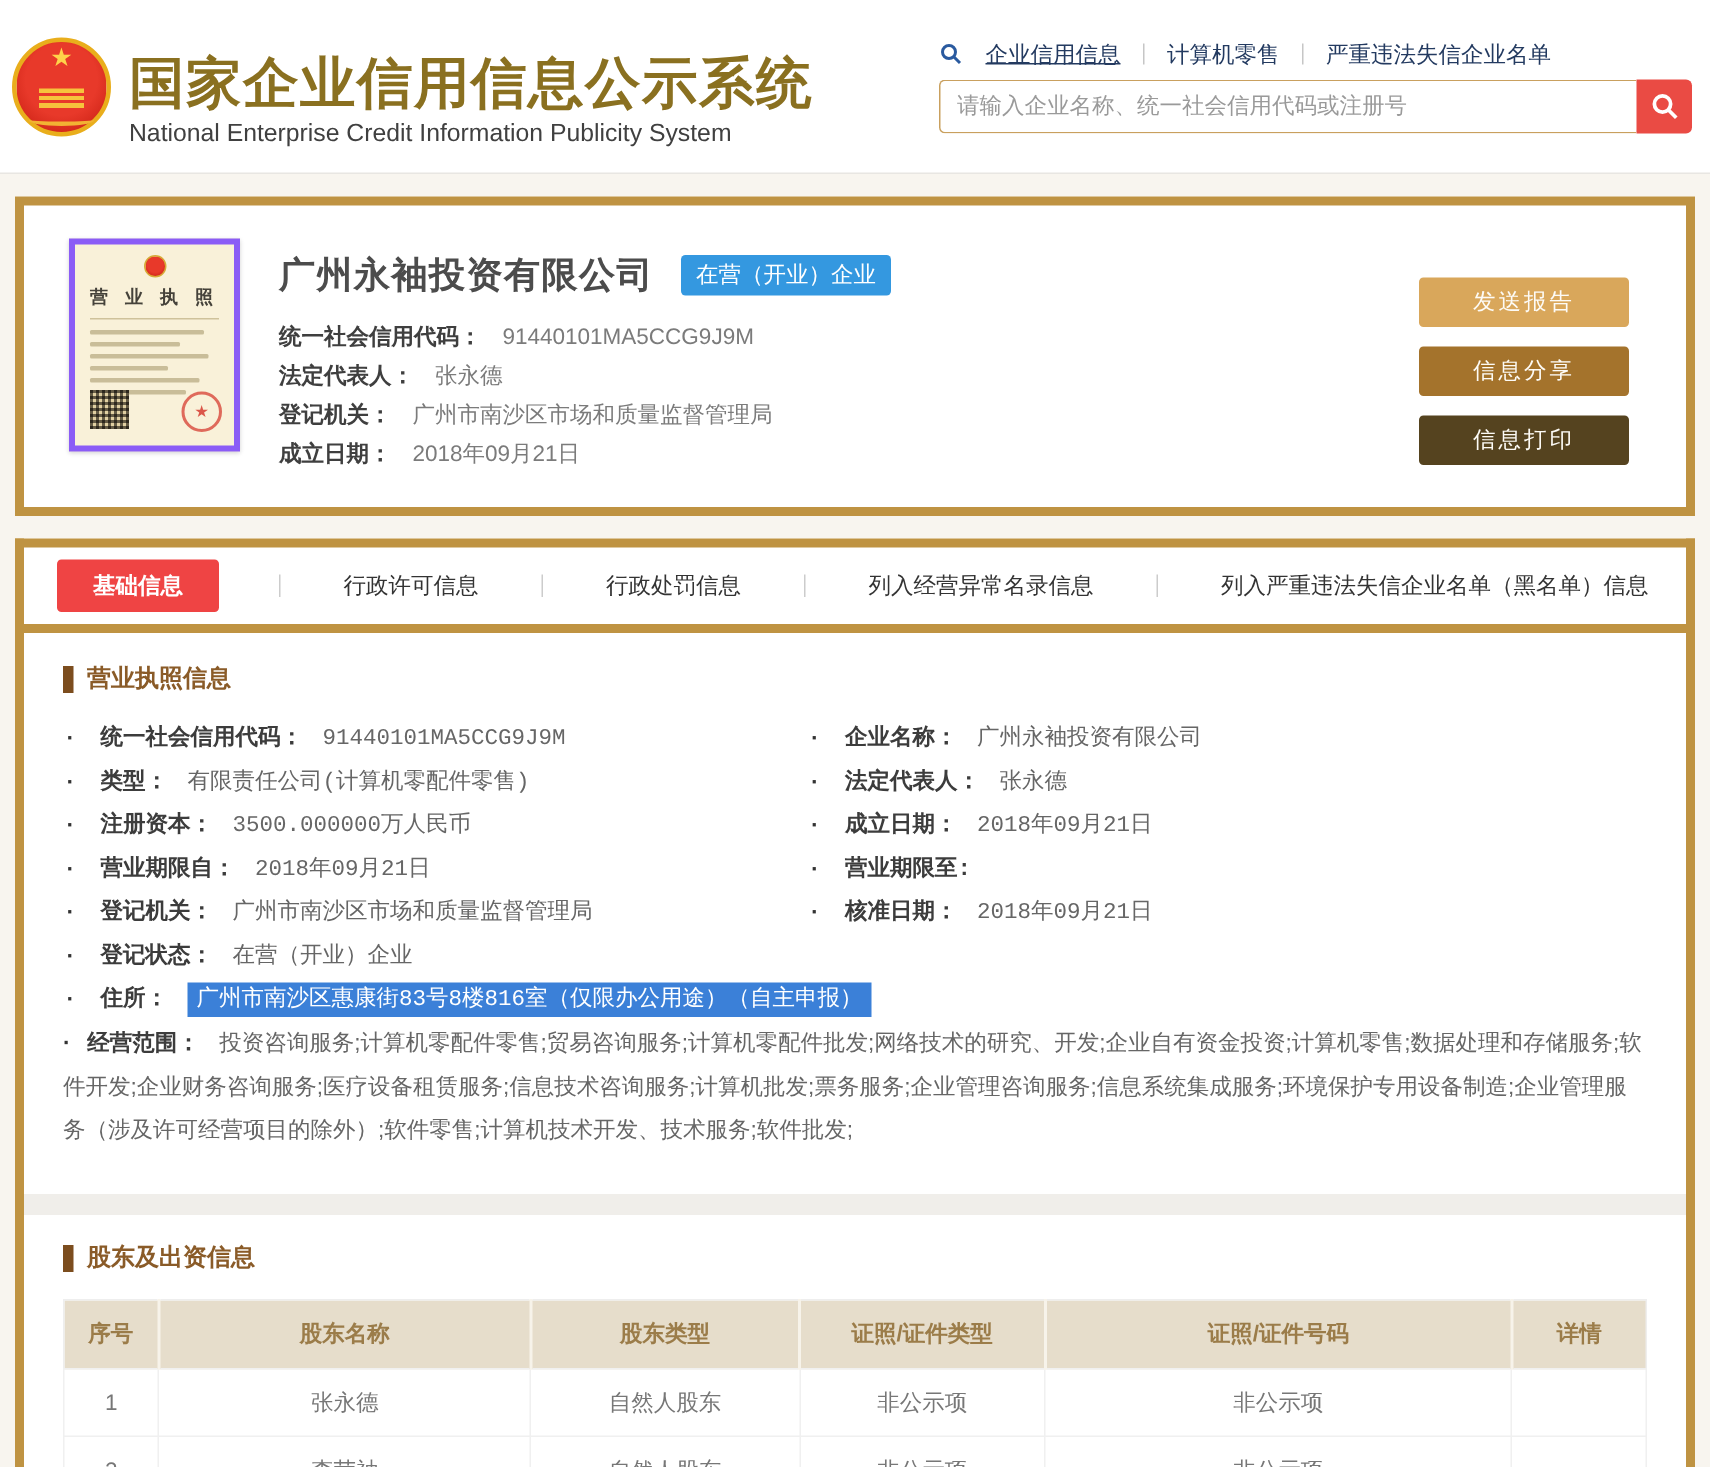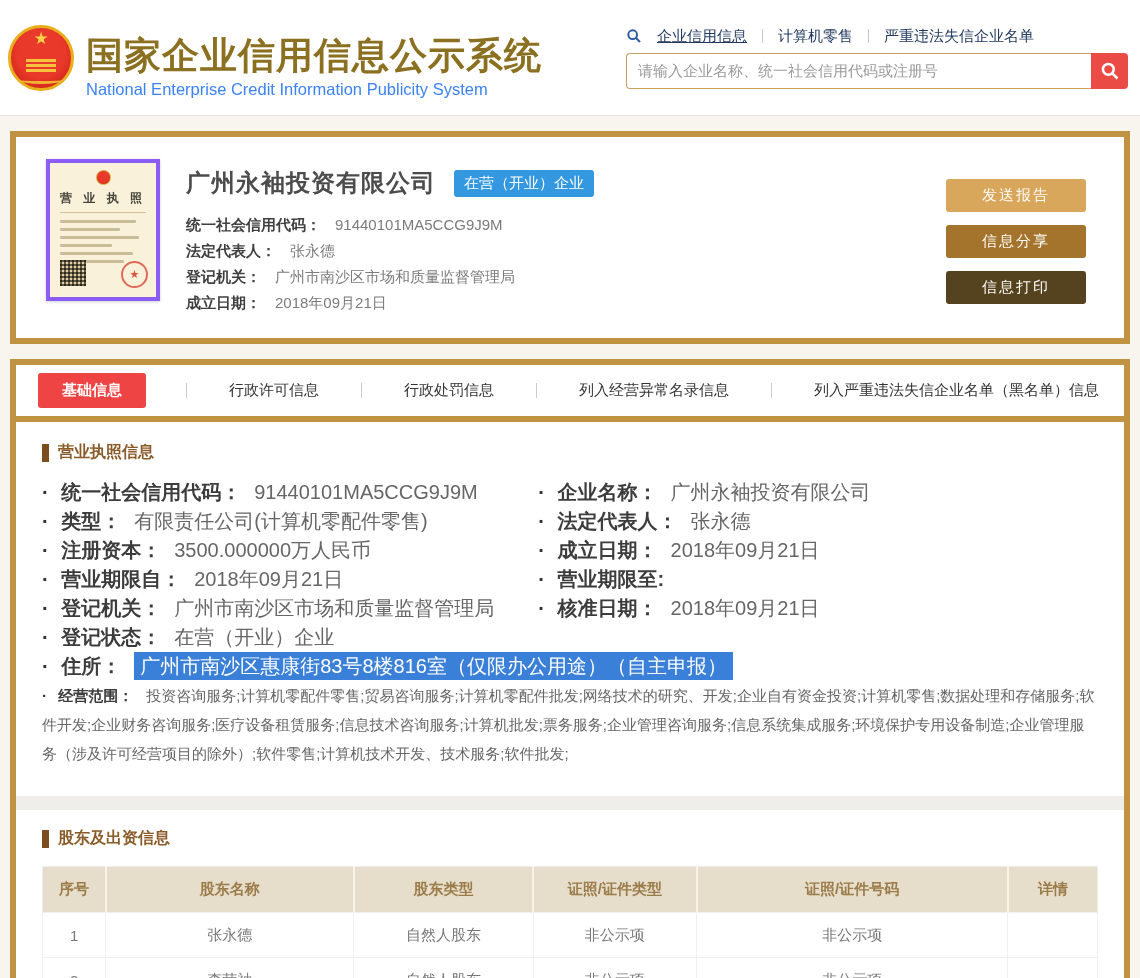--- a/index.html
+++ b/index.html
@@ -14,21 +14,21 @@
     background:radial-gradient(circle at 50% 42%, #e8392a 0 52%, #c21a0e 100%);
     border:3px solid #e9ae1c; }
   .emblem .star-main { position:absolute; top:2px; left:50%; transform:translateX(-50%);
     color:#ffd24a; font-size:17px; line-height:1; }
   .emblem .gate { position:absolute; bottom:16px; left:50%; transform:translateX(-50%);
     width:30px; height:13px;
     background:linear-gradient(#f6c33c 0 3px, transparent 3px 5px, #f6c33c 5px 8px, transparent 8px 10px, #f6c33c 10px 13px); }
   .emblem .wreath { position:absolute; bottom:4px; left:50%; transform:translateX(-50%);
     width:44px; height:8px; border-bottom:3px solid #f2b233; border-radius:0 0 50% 50%; }
   .brand-cn { font-size:37px; font-weight:bold; color:#8a7020; letter-spacing:1px; line-height:1.1;margin-top:20px; }
-  .brand-en { font-size:16.5px; color:#3b82f6; margin-top:3px; }
+  .brand-en { font-size:16.5px; color:#404040; margin-top:3px; }
 
   .header-right { width:502px; display:flex; flex-direction:column; gap:7px; }
   .quick-links { display:flex; align-items:center; gap:15px; font-size:15px; }
   .qlink { color:#233a60; cursor:pointer; text-decoration:none; }
   .qlink.active { text-decoration:underline; }
   .link-sep { width:1px; height:14px; background:#c6c6c6; }
   .mini-mag { display:flex; align-items:center; }
   .search-row { display:flex; }
   .search-input { flex:1; height:36px; border:1px solid #c9a05e; border-right:none;
     border-radius:4px 0 0 4px; padding:0 11px; font-size:15px; color:#333; outline:none;
@@ -61,42 +61,42 @@
   .card-main { flex:1; padding-top:8px; }
   .name-row { display:flex; align-items:center; gap:18px; }
   .company-name { font-size:24px; font-weight:bold; color:#4c4c4c; letter-spacing:1px; }
   .status-badge { background:#3498e0; color:#fff; font-size:15px; padding:4px 10px; border-radius:3px; }
   .card-fields { margin-top:13px; }
   .cfield { display:flex; line-height:26px; font-size:15px; }
   .cfield .lbl { font-weight:bold; color:#3f3f3f; margin-right:14px; white-space:nowrap; }
   .cfield .val { color:#7b7b7b; }
 
   .card-buttons { width:140px; flex:none; display:flex; flex-direction:column; gap:13px;
-    margin:20px 8px 0 0; }
+    margin:20px 8px 0 0;justify-content:center; }
   .cbtn { height:33px; border:none; border-radius:3px; color:#fdfbf6; font-size:15px;
     cursor:pointer; font-family:inherit; letter-spacing:2px; }
   .cbtn.send  { background:#d9a75b; }
   .cbtn.share { background:#a4732c; }
   .cbtn.print { background:#55431f; }
 
   
   .main-box { margin-top:15px; border:6px solid #bf9342; border-bottom:none; background:#fff; }
   .tabs-row { display:flex; align-items:center; gap:40px; padding:8px 22px; }
   .tab { font-size:15px; color:#333; padding:8px 2px; cursor:pointer; white-space:nowrap; }
   .tab.active { background:#ef4444; color:#fff; padding:8px 24px; border-radius:3px;font-weight:bold; }
   .tab-sep { width:1px; height:15px; background:#ccc; flex:none; }
   .gold-divider { height:6px; background:#bf9342; }
 
   .section { background:#fff; padding:20px 26px 28px; }
   .section-heading { display:flex; align-items:center; font-size:16px; font-weight:bold; color:#8a5b28; }
   .section-heading::before { content:""; width:7px; height:18px; background:#7c4d1e; margin-right:9px; }
 
   .fields-cols { display:flex; margin-top:15px; }
   .col-left { width:47%; } .col-right { width:53%; }
-  .field { font-size:20px; line-height:29px; white-space:nowrap; }
+  .field { font-size:15px; line-height:29px; white-space:nowrap;font-family:Liberation Mono, monospace; }
   .field::before { content:"·"; font-weight:bold; color:#333; margin-right:7px; }
   .flabel { font-weight:bold; color:#3c3c3c; margin-right:13px; }
   .fvalue { color:#666; }
   .fvalue.highlight { background:#3b80d8; color:#fff; padding:3px 6px; }
   .scope { font-size:15px; line-height:29px; color:#666; }
   .scope::before { content:"·"; font-weight:bold; color:#333; margin-right:7px; }
 
   .section-gap { height:14px; background:#f0eeea; }
 
   .sh-section { background:#fff; padding:18px 26px 20px; }

